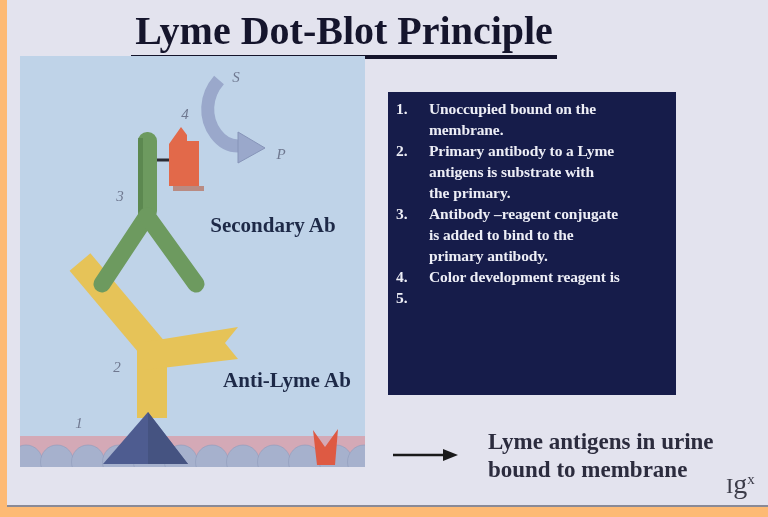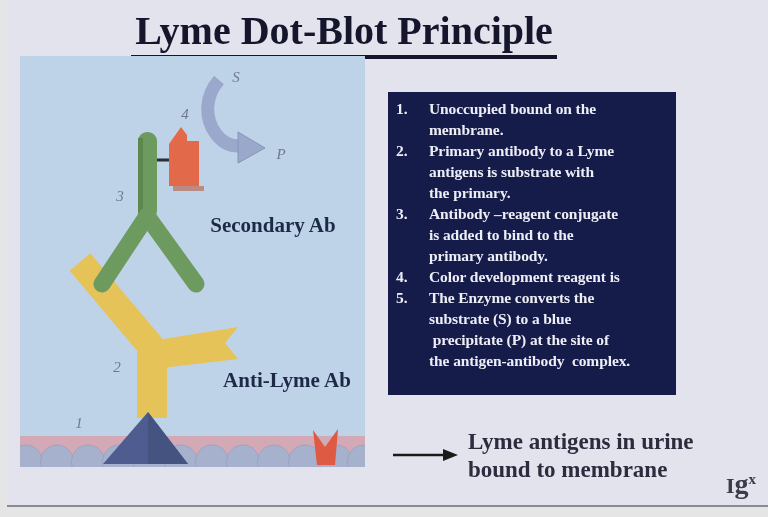--- a/index.html
+++ b/index.html
@@ -1,16 +1,16 @@
 <!DOCTYPE html>
 <html><head>
 <meta charset="utf-8">
 <style>
   html,body{margin:0;padding:0;background:#000;}
-  .screen{position:relative;width:768px;height:517px;background:#e5e5e5;overflow:hidden;
+  .screen{position:relative;width:768px;height:517px;background:#fdba74;overflow:hidden;
           font-family:"Liberation Serif", serif;}
   .slide{position:absolute;left:7px;top:0;width:761px;height:505px;background:#e3e3ee;
          border-bottom:2px solid #8a8a96;}
   .title{position:absolute;left:88px;top:8px;width:512px;text-align:center;}
   .title span{display:inline-block;font-weight:bold;font-size:40px;line-height:46px;
               color:#15152c;border-bottom:4px solid #15152c;padding:0 4px 1px 4px;
               letter-spacing:0px;}
   .panel{position:absolute;left:20px;top:56px;width:345px;height:411px;}
   .fig-num{font-style:italic;font-size:15px;fill:#6f7890;font-family:"Liberation Serif",serif;}
   .fig-label{font-weight:bold;font-size:21px;fill:#1d2947;font-family:"Liberation Serif",serif;}
@@ -18,23 +18,23 @@
   .yellow{fill:#e6c358;}
   .green-fill{fill:#6d9a5f;}
   .green-stroke{stroke:#6d9a5f;stroke-width:17;stroke-linecap:round;fill:none;}
   .steps-box{position:absolute;left:388px;top:92px;width:288px;height:303px;background:#161c4a;
              color:#edeef6;font-weight:bold;font-size:15.5px;line-height:21px;
              padding:6px 4px 0 8px;box-sizing:border-box;letter-spacing:-0.1px;}
   .step{display:grid;grid-template-columns:33px 1fr;}
   .step .num{white-space:pre;}
   .step .ln{white-space:pre;}
   .fArrow{position:absolute;left:391px;top:447px;}
-  .caption{position:absolute;left:468px;top:428px;font-weight:bold;font-size:23px;
+  .caption{position:absolute;left:488px;top:428px;font-weight:bold;font-size:23px;
            line-height:28px;color:#2c2c3e;}
-  .logo{position:absolute;left:726px;top:468px;color:#3c3c49;font-weight:bold;}
+  .logo{position:absolute;left:726px;top:468px;color:#3c3c49;font-weight:normal;}
   .logo .l-i{font-size:22px;}
   .logo .l-g{font-size:28px;}
   .logo .l-x{font-size:15px;vertical-align:9px;}
 </style>
 </head>
 <body>
 
 <div class="screen">
   <div class="slide"></div>
 
@@ -123,26 +123,20 @@
       </div>
     </div>
     <div class="step">
       <div class="num">4.</div>
       <div>
         <div class="ln">Color development reagent is</div>
       </div>
     </div>
     <div class="step">
       <div class="num">5.</div>
-      <div>
-        <div class="ln">The Enzyme converts the</div>
-        <div class="ln">substrate (S) to a blue</div>
-        <div class="ln"> precipitate (P) at the site of</div>
-        <div class="ln">the antigen-antibody  complex.</div>
-      </div>
     </div>
   </div>
 
   <svg class="fArrow" width="70" height="16" viewBox="0 0 70 16">
     <line x1="2" y1="8" x2="52" y2="8" stroke="#1a1a1a" stroke-width="2.5"></line>
     <polygon points="52,2 67,8 52,14" fill="#1a1a1a"></polygon>
   </svg>
   <div class="caption">
     <div>Lyme antigens in urine</div>
     <div>bound to membrane</div>

